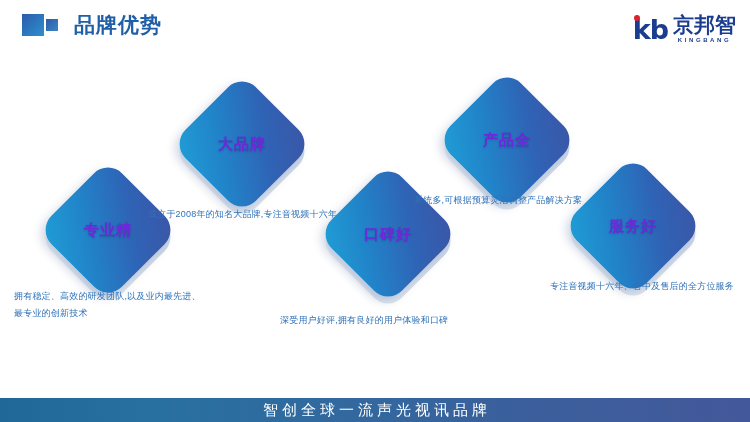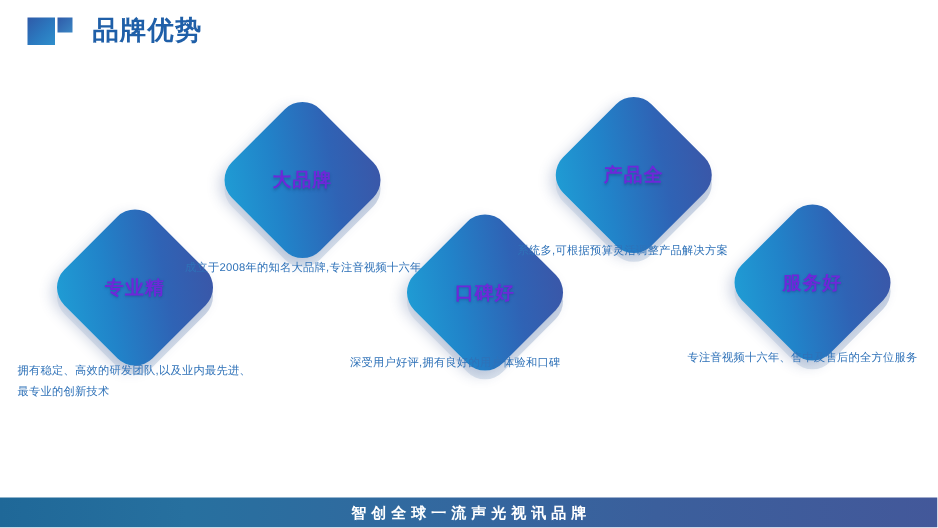--- a/index.html
+++ b/index.html
@@ -20,21 +20,21 @@
     position: absolute;
     left: 0; top: 0;
     width: 750px;
     height: 58px;
   }
   .title-group {
     position: absolute;
     left: 22px;
     top: 14px;
     display: flex;
-    align-items: flex-start;
+    align-items: center;
   }
   .sq-big {
     width: 22px;
     height: 22px;
     background: linear-gradient(135deg, #2f5aa8 0%, #2b79bf 55%, #2f8fcc 100%);
     display: inline-block;
   }
   .sq-small {
     width: 12px;
     height: 12px;
@@ -163,58 +163,68 @@
   }
 
   
   #item-1 .diamond-wrap { left: 58px;  top: 122px; }
   #item-1 .desc { left: 14px;  top: 230px; width: 190px; }
 
   #item-2 .diamond-wrap { left: 192px; top: 36px;  }
   #item-2 .desc { left: 148px; top: 148px; width: 190px; }
 
   #item-3 .diamond-wrap { left: 338px; top: 126px; }
-  #item-3 .desc { left: 280px; top: 224px; width: 190px; }
+  #item-3 .desc { left: 280px; top: 254px; width: 190px; }
 
   #item-4 .diamond-wrap { left: 457px; top: 32px;  }
   #item-4 .desc { left: 414px; top: 134px; width: 190px; }
 
-  #item-5 .diamond-wrap { left: 600px; top: 118px; }
+  #item-5 .diamond-wrap { left: 583px; top: 118px; }
   #item-5 .desc { left: 550px; top: 220px; width: 190px; }
 
   
   .footer {
     position: absolute;
     left: 0;
     bottom: 0;
     width: 750px;
     height: 24px;
     background: linear-gradient(90deg, #1f6898 0%, #27709f 20%, #32699f 45%, #3b5f9c 70%, #43589a 100%);
     display: flex;
     align-items: center;
     justify-content: center;
   }
   .footer-text {
-    font-size: 12px;
-    font-weight: bold;
+    font-size: 15px;
+    font-weight: normal;
     color: #ffffff;
     letter-spacing: 4px;
     text-indent: 4px;
   }
 </style>
 </head>
 <body>
 
 <div class="header">
   <div class="title-group">
     <span class="sq-big"></span>
     <span class="sq-small"></span>
     <span class="page-title">品牌优势</span>
   </div>
 
+  <div class="logo">
+    <span class="logo-mark">
+      <span class="logo-dot"></span>
+      <span>kb</span>
+    </span>
+    <span class="logo-cn-wrap">
+      <span class="logo-cn">京邦智</span>
+      <span class="logo-en">KINGBANG</span>
+    </span>
+  </div>
 </div>
 
 <div class="stage">
 
   <div class="item" id="item-1">
     <div class="diamond-wrap">
       <div class="diamond-shadow"></div>
       <div class="diamond"></div>
       <div class="diamond-label">专业精</div>
     </div>

